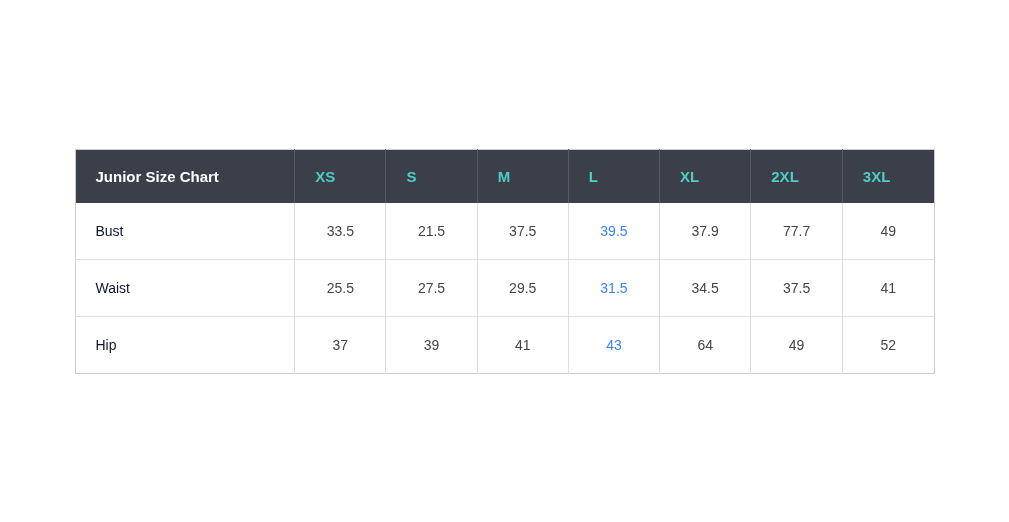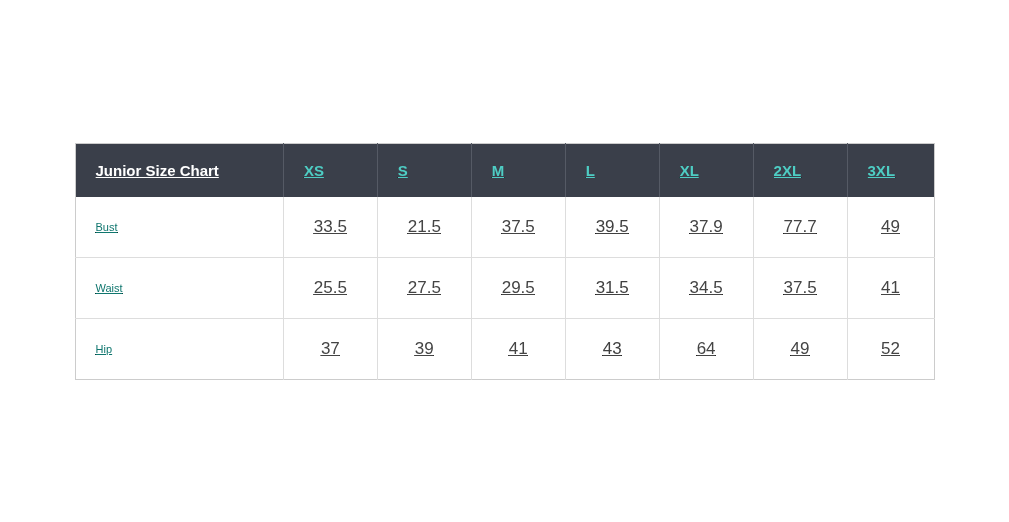--- a/index.html
+++ b/index.html
@@ -1,19 +1,18 @@
 <!DOCTYPE html>
 <html><head>
   <meta charset="utf-8">
   <style>
     * {
       margin: 0;
       padding: 0;
       box-sizing: border-box;
-      text-decoration: underline;
     }
 
     body {
       width: 1009px;
       height: 522px;
       background-color: #ffffff;
       display: flex;
       align-items: center;
       justify-content: center;
       font-family: Arial, Helvetica, sans-serif;
@@ -55,41 +54,41 @@
       background-color: #ffffff;
     }
 
     tbody tr:last-child {
       border-bottom: none;
     }
 
     tbody td {
       padding: 20px 20px;
       color: #333333;
-      font-size: 17px;
+      font-size: 14px;
       text-align: left;
       border-right: 1px solid #dddddd;
     }
 
     tbody td:last-child {
       border-right: none;
     }
 
     tbody td.measurement-label {
-      color: #0f766e;
-      font-size: 11px;
+      color: #0f172a;
+      font-size: 14px;
     }
 
     tbody td.value-col {
       text-align: center;
       color: #444444;
     }
 
     tbody td.highlight {
-      color: #404040;
+      color: #3b82f6;
     }
   </style>
 </head>
 <body>
 
 <div class="table-container">
   <table>
     <thead>
       <tr>
         <th>Junior Size Chart</th>

